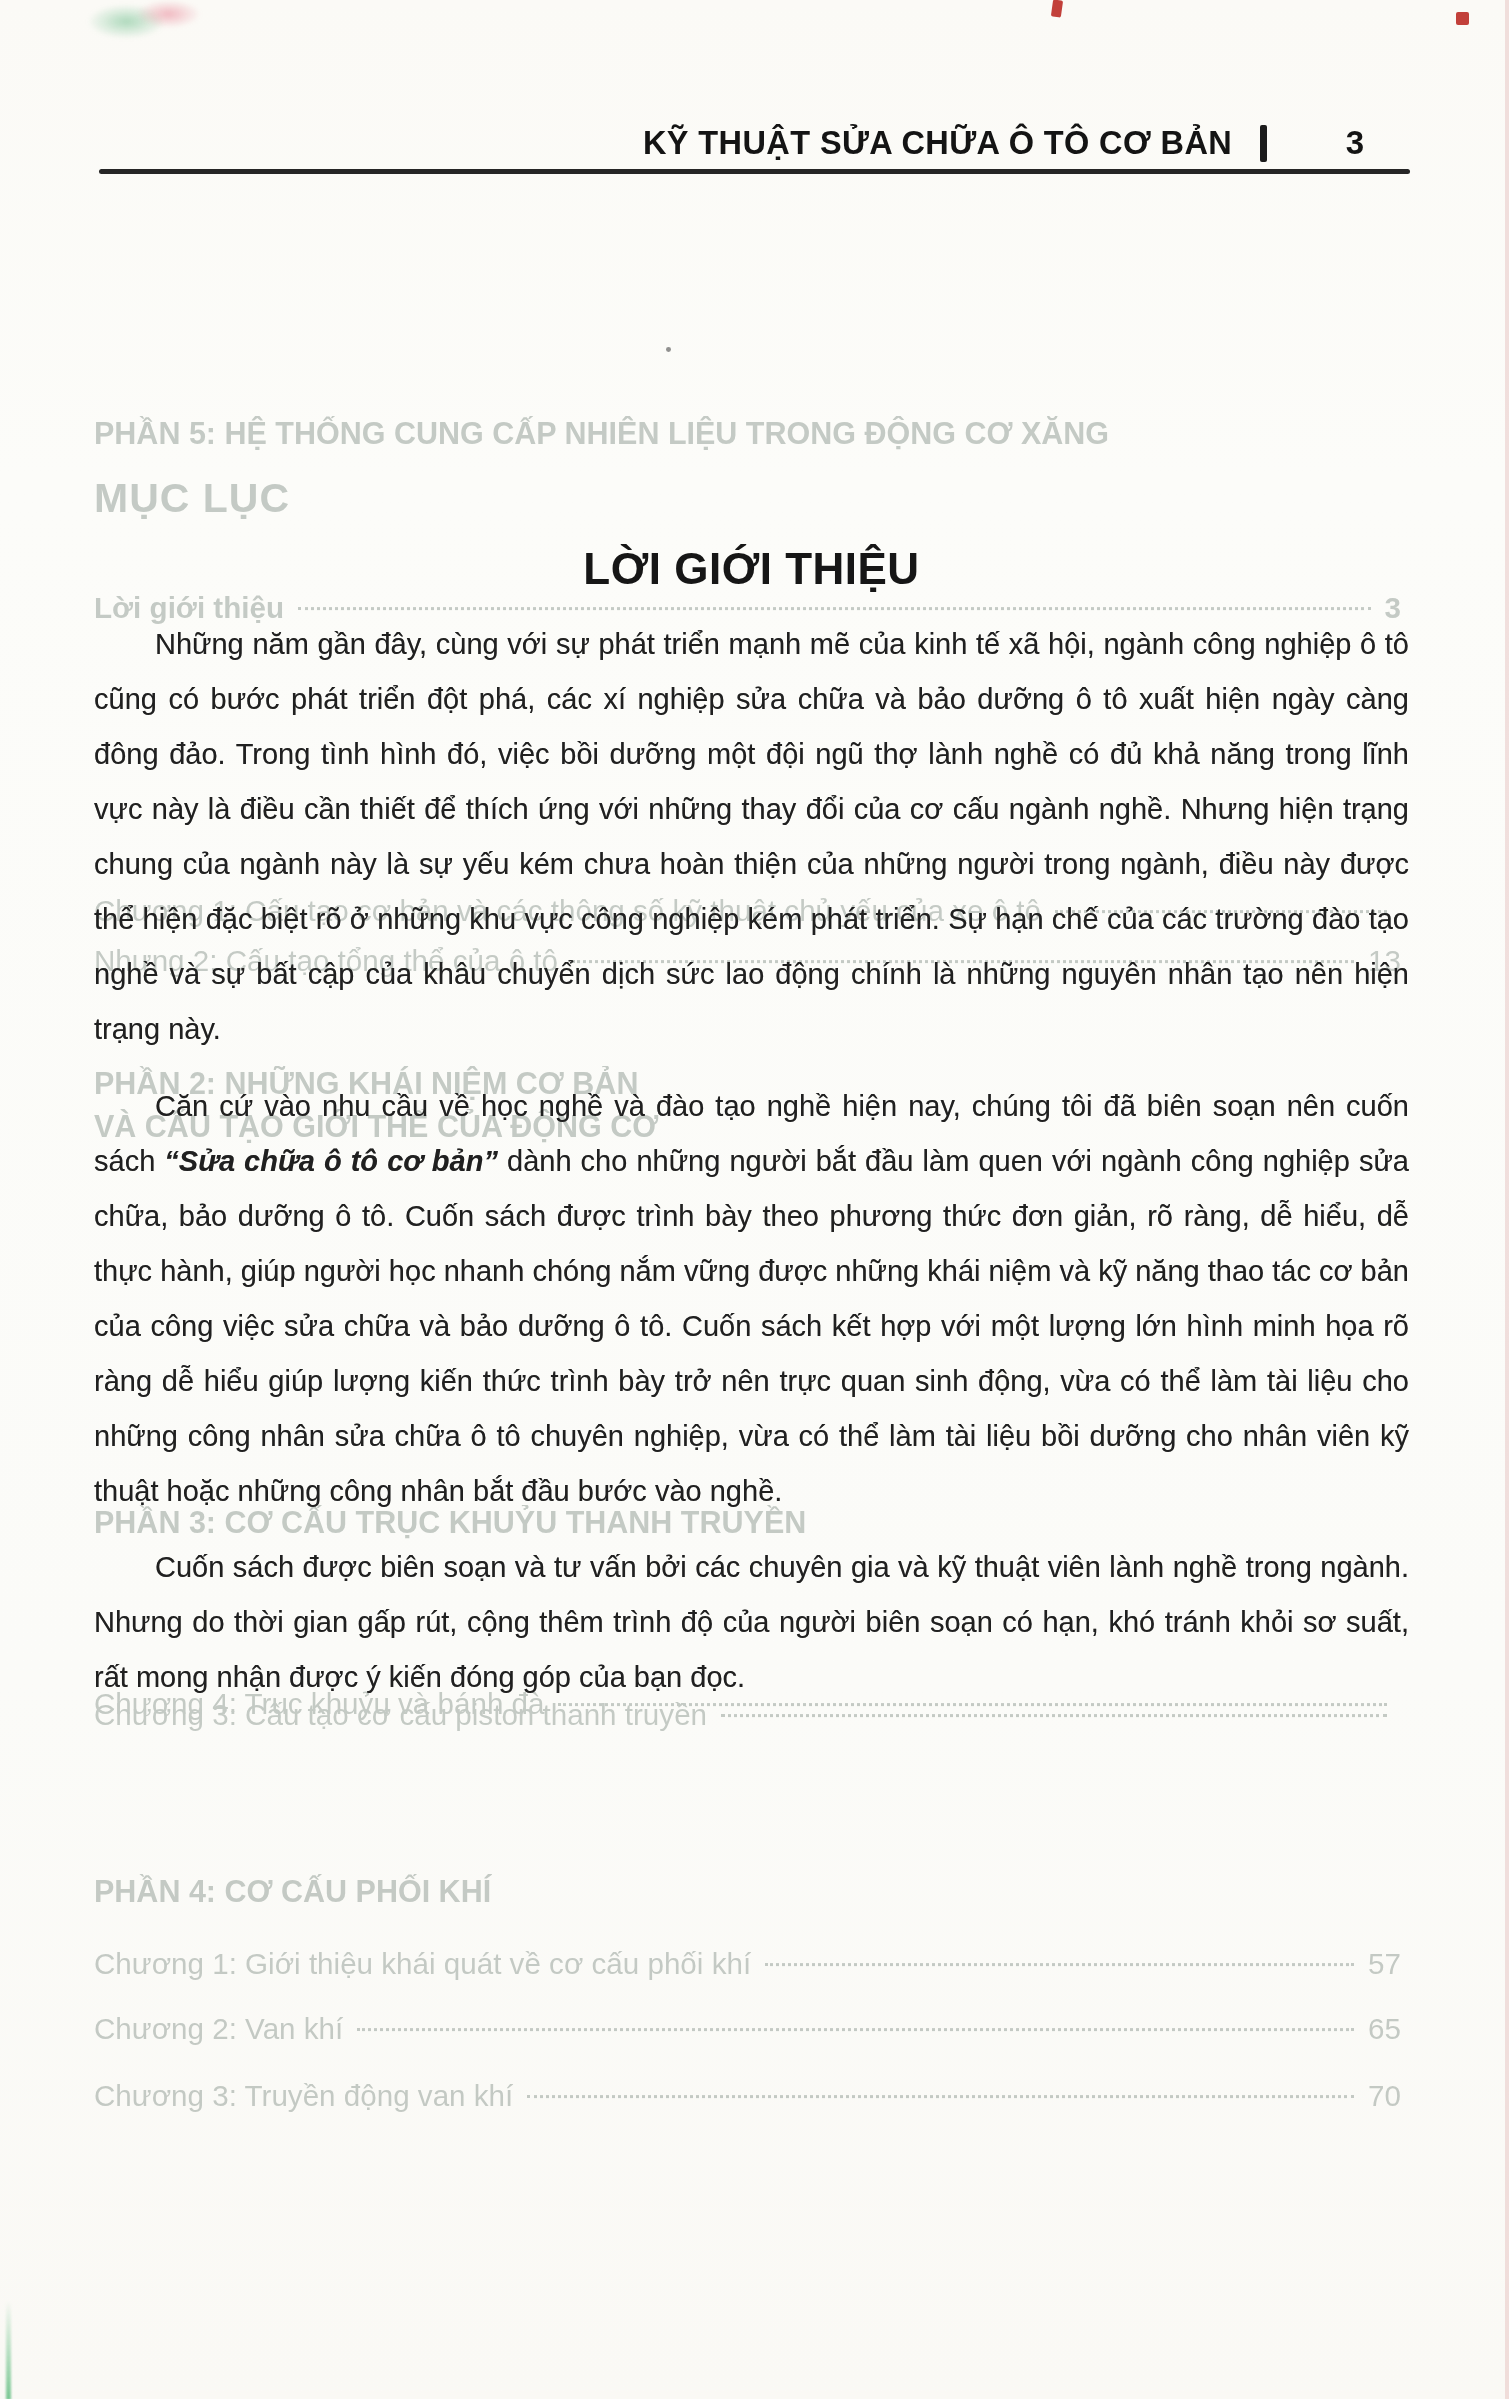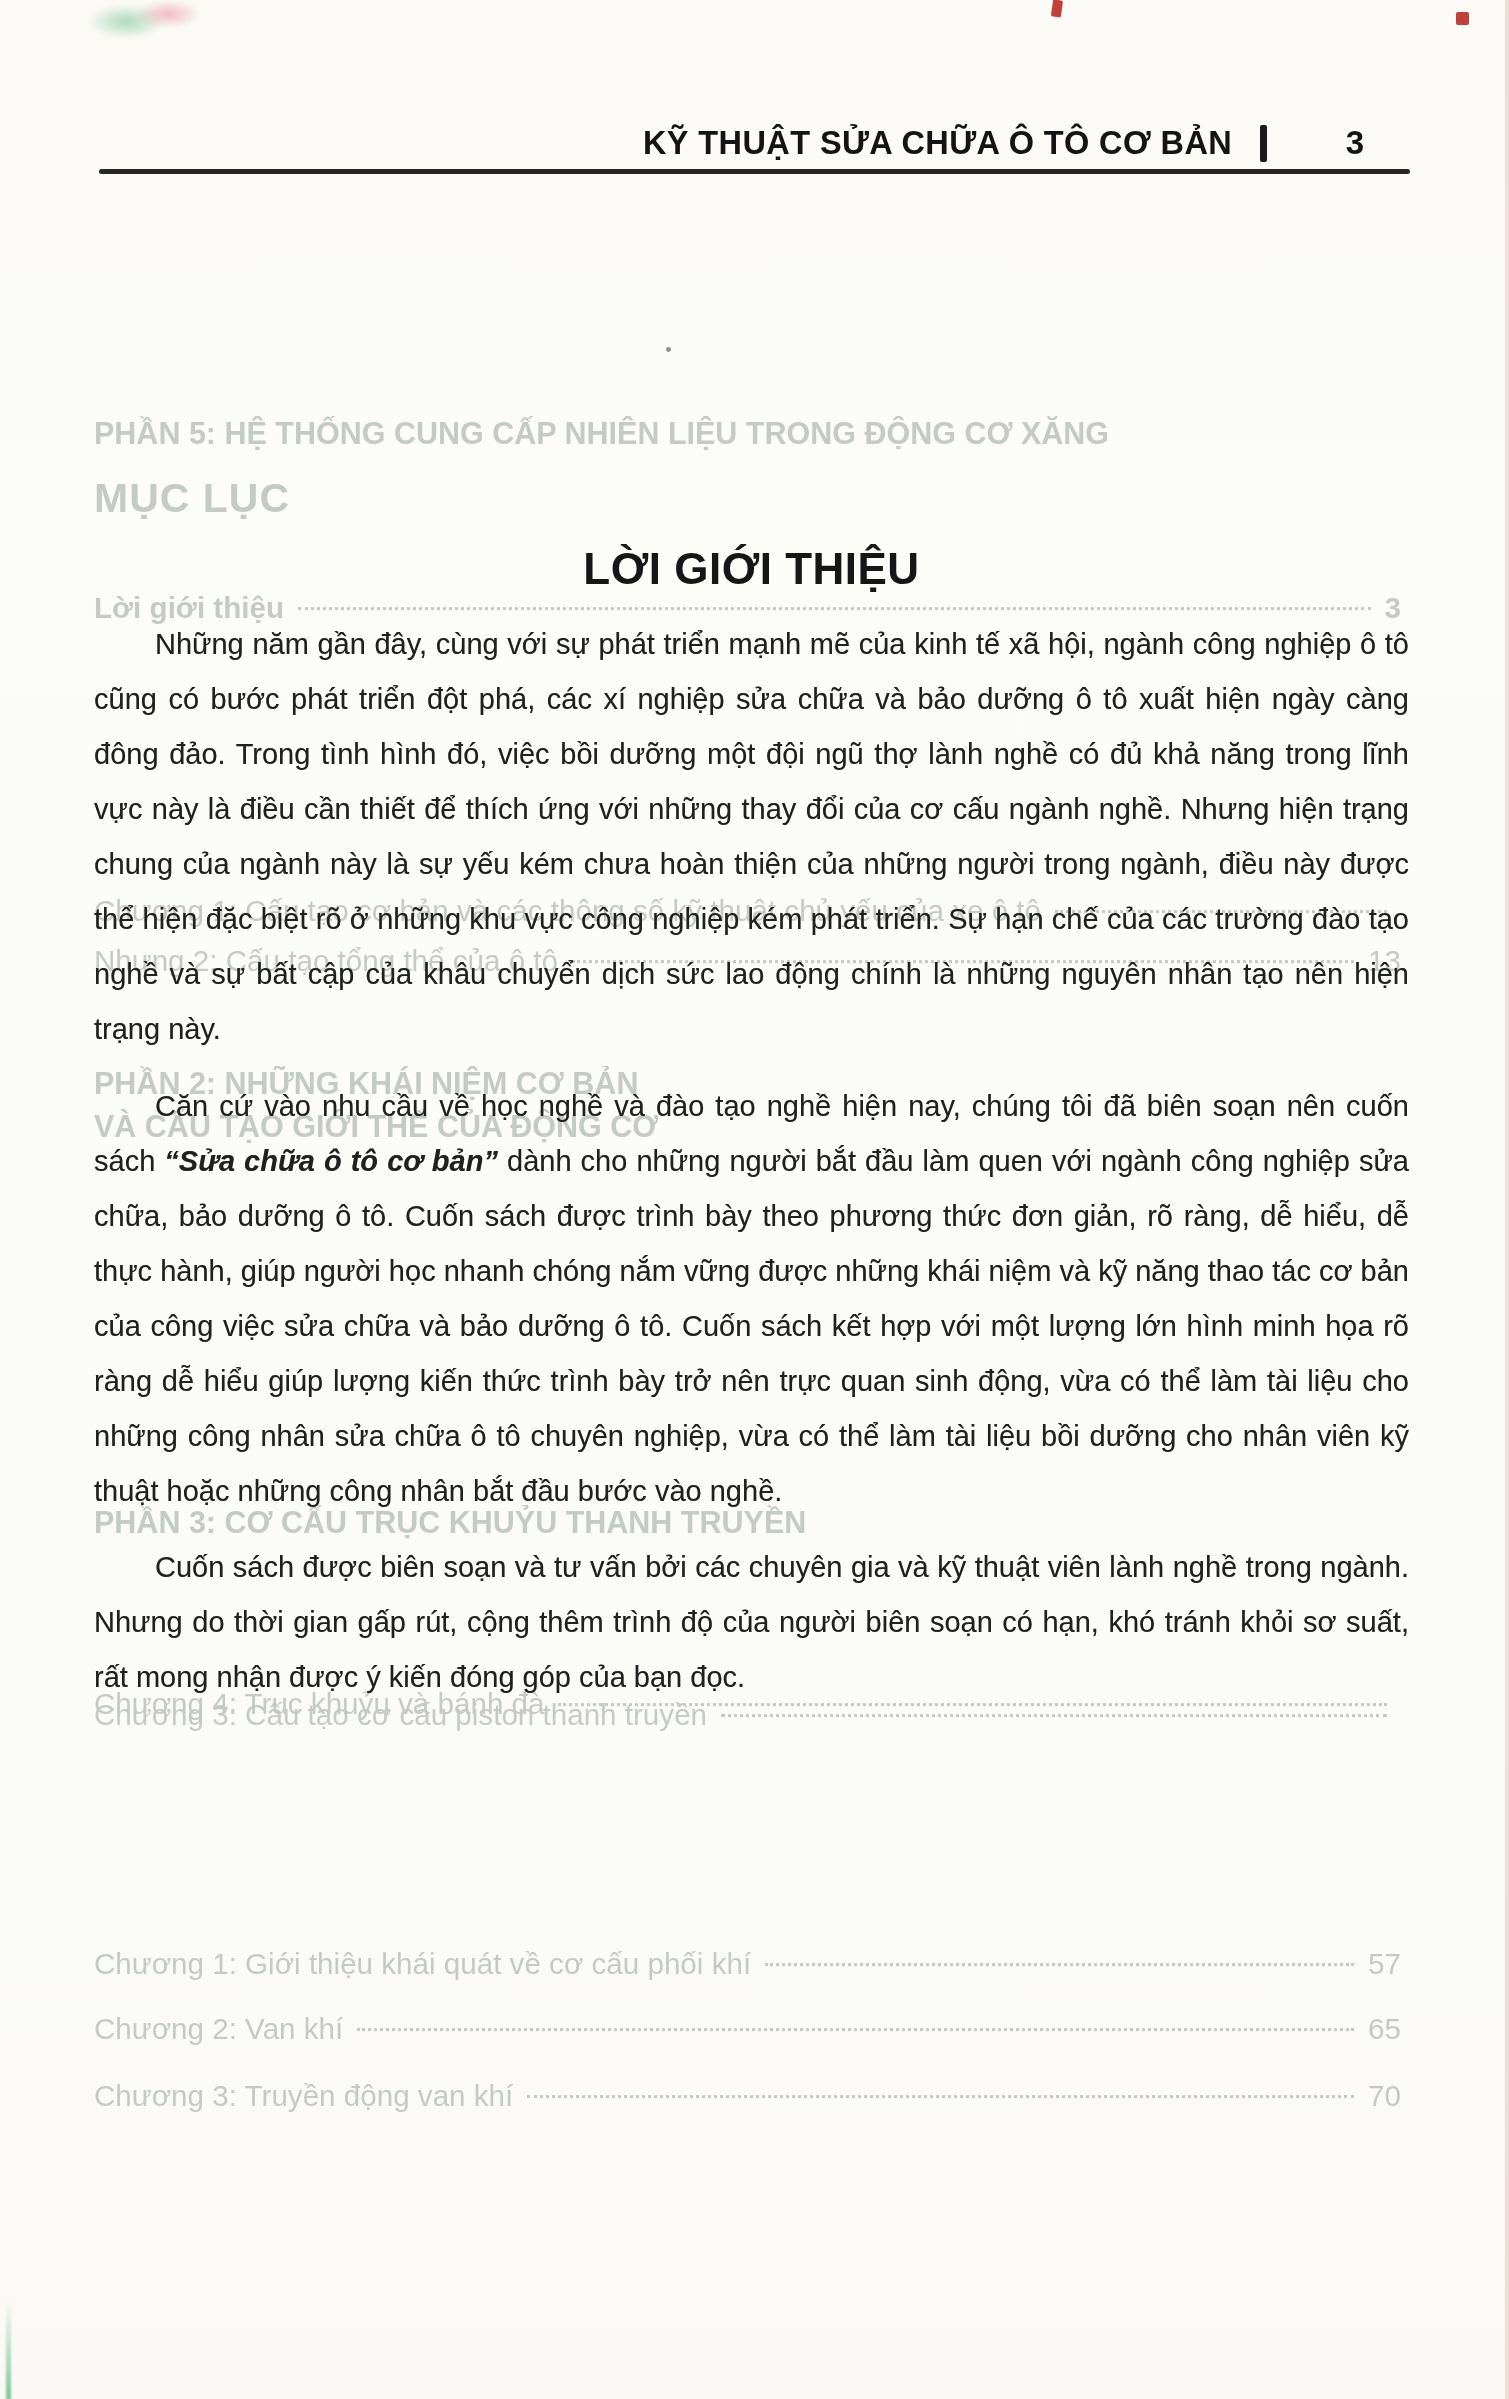--- a/index.html
+++ b/index.html
@@ -111,20 +111,21 @@
     <div class="ghost toc" style="top:1698px">
       <span>Chương 3: Cấu tạo cơ cấu piston thanh truyền</span>
       <span class="leader"></span>
       <span class="pg"></span>
     </div>
     <div class="ghost toc" style="top:1687px">
       <span>Chương 4: Trục khuỷu và bánh đà</span>
       <span class="leader"></span>
       <span class="pg"></span>
     </div>
+    <div class="ghost center" style="top:1874px">PHẦN 4: CƠ CẤU PHỐI KHÍ</div>
     <div class="ghost toc" style="top:1947px">
       <span>Chương 1: Giới thiệu khái quát về cơ cấu phối khí</span>
       <span class="leader"></span>
       <span class="pg">57</span>
     </div>
     <div class="ghost toc" style="top:2012px">
       <span>Chương 2: Van khí</span>
       <span class="leader"></span>
       <span class="pg">65</span>
     </div>

